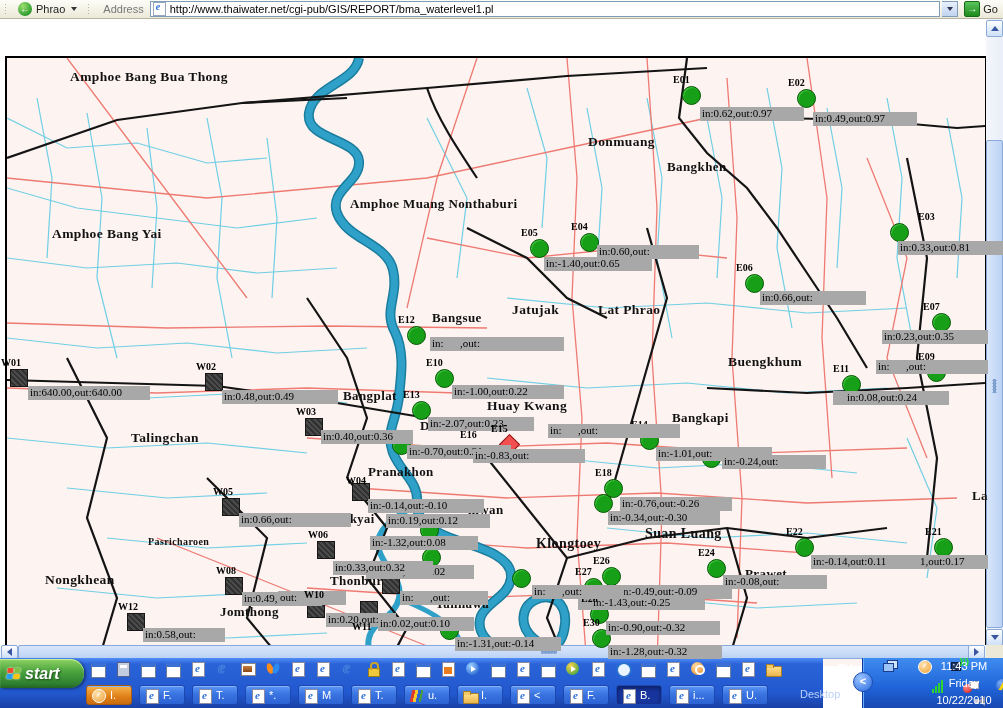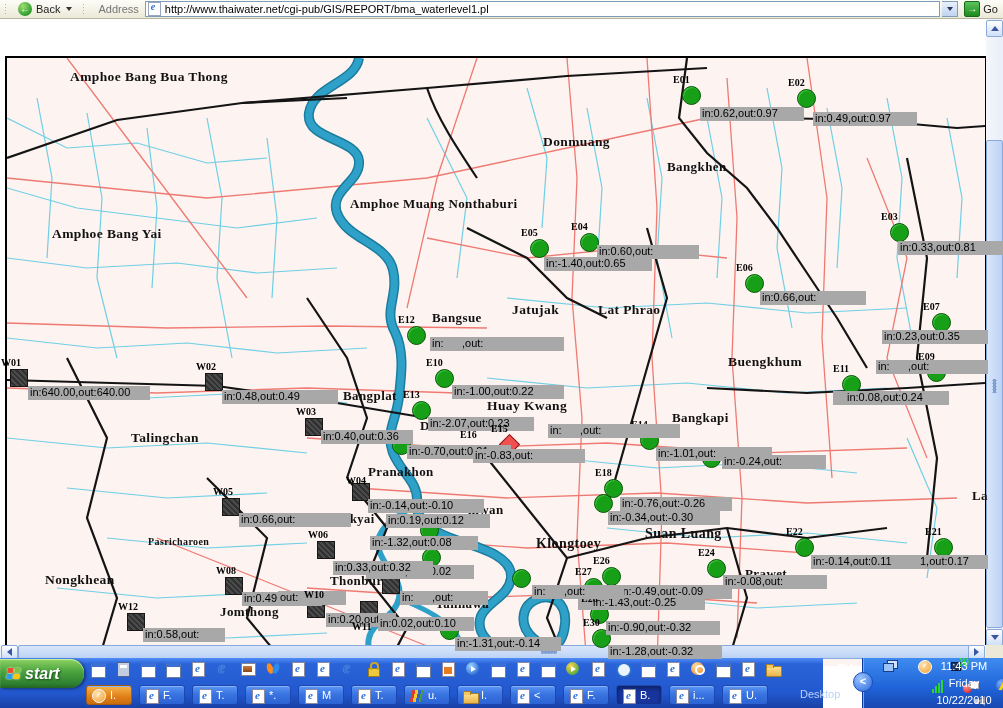--- a/index.html
+++ b/index.html
@@ -42,21 +42,21 @@
   .place{position:absolute;font-family:"Liberation Serif",serif;font-weight:bold;color:#111;
          white-space:nowrap;z-index:3;letter-spacing:.4px;}
   .st-marker{position:absolute;z-index:5;}
   .m-circle{width:17px;height:17px;border-radius:50%;background:#17a017;border:1px solid #045804;
             box-shadow:inset 1px 1px 0 #3fc33f;}
   .m-square{width:16px;height:16px;background:#3a3a3a;border:1px solid #161616;
             background-image:repeating-linear-gradient(45deg,#4a4a4a 0 2px,#303030 2px 4px);}
   .m-diamond{width:13px;height:13px;background:#f25050;border:1px solid #8c1414;transform:rotate(45deg);}
   .st-code{position:absolute;z-index:6;font:bold 10px "Liberation Serif",serif;color:#000;white-space:nowrap;}
   .st-label{position:absolute;z-index:6;background:#a8a8a8;color:#000;font-size:11px;line-height:13px;
-            height:14px;padding:0 2px;white-space:pre;overflow:hidden;}
+            height:14px;padding:0 2px;white-space:pre;overflow:hidden;font-family:Liberation Serif, serif;}
 
   
   .vscroll{position:absolute;left:986px;top:19px;width:17px;height:626px;
            background:linear-gradient(90deg,#f4f6fb,#e9eef8);}
   .hscroll{position:absolute;left:0px;top:645px;width:986px;height:13px;
            background:linear-gradient(#f4f6fb,#e9eef8);}
   .sb-btn{position:absolute;background:linear-gradient(#fdfeff,#cfe0f8);border:1px solid #8caad8;
           border-radius:2px;display:flex;align-items:center;justify-content:center;}
   .sb-thumb{position:absolute;background:linear-gradient(90deg,#d8e6fb,#bcd2f4);border:1px solid #89a9dc;
           border-radius:2px;}
@@ -163,21 +163,21 @@
 </style>
 </head>
 <body>
 
 <div class="screen">
 
   <div class="toolbar">
     <div class="grip"></div>
     <div class="back-btn">
       <span class="back-circle">←</span>
-      <span>Back</span>
+      <span>Phrao</span>
       <span class="caret-down"></span>
     </div>
     <div class="grip"></div>
     <span class="addr-label">Address</span>
     <div class="addr-box">
       <span class="ie-page"></span>
       <span class="addr-url">http://www.thaiwater.net/cgi-pub/GIS/REPORT/bma_waterlevel1.pl</span>
     </div>
     <div class="addr-drop"></div>
     <div class="go-btn">
@@ -267,21 +267,21 @@
             <path d="M720,470 L740,540 L720,608"></path>
           <path d="M460,170 L520,200 L560,240 L600,260"></path>
             <path d="M420,30 C430,60 450,90 470,120"></path>
         </g>
       </svg>
     </div>
     <div id="places-layer">
         <div class="place" style="left: 70px; top: 50px; font-size: 13.5px;">Amphoe Bang Bua Thong</div>
         <div class="place" style="left: 52px; top: 207px; font-size: 13.5px;">Amphoe Bang Yai</div>
         <div class="place" style="left: 350px; top: 177px; font-size: 13px;">Amphoe Muang Nonthaburi</div>
-        <div class="place" style="left: 543px; top: 115px; font-size: 13.5px;">Donmuang</div>
+        <div class="place" style="left: 543px; top: 115px; font-size: 13.5px; padding-left: 45px;">Donmuang</div>
         <div class="place" style="left: 667px; top: 140px; font-size: 13px;">Bangkhen</div>
         <div class="place" style="left: 512px; top: 283px; font-size: 13.5px;">Jatujak</div>
         <div class="place" style="left: 598px; top: 283px; font-size: 13.5px;">Lat Phrao</div>
         <div class="place" style="left: 432px; top: 291px; font-size: 13px;">Bangsue</div>
         <div class="place" style="left: 728px; top: 335px; font-size: 13.5px;">Buengkhum</div>
         <div class="place" style="left: 343px; top: 369px; font-size: 13px;">Bangplat</div>
         <div class="place" style="left: 420px; top: 399px; font-size: 13px;">Dusit</div>
         <div class="place" style="left: 487px; top: 379px; font-size: 13.5px;">Huay Kwang</div>
         <div class="place" style="left: 672px; top: 391px; font-size: 13px;">Bangkapi</div>
         <div class="place" style="left: 131px; top: 411px; font-size: 13.5px;">Talingchan</div>
@@ -299,21 +299,21 @@
         <div class="place" style="left: 972px; top: 469px; font-size: 13px;">La</div>
       </div>
     <div id="stations-layer">
         <div class="st-marker m-circle" style="left: 681.5px; top: 66.5px;"></div>
         <div class="st-code" style="left: 673px; top: 55px;">E01</div>
         <div class="st-label" style="left: 700px; top: 88px; min-width: 100px;">in:0.62,out:0.97</div>
         <div class="st-marker m-circle" style="left: 796.5px; top: 69.5px;"></div>
         <div class="st-code" style="left: 788px; top: 58px;">E02</div>
         <div class="st-label" style="left: 813px; top: 93px; min-width: 100px;">in:0.49,out:0.97</div>
         <div class="st-marker m-circle" style="left: 889.5px; top: 203.5px;"></div>
-        <div class="st-code" style="left: 881px; top: 192px;">E03</div>
+        <div class="st-code" style="left: 918px; top: 192px;">E03</div>
         <div class="st-label" style="left: 882px; top: 222px; min-width: 102px; margin-left: 16px;">in:0.33,out:0.81</div>
         <div class="st-marker m-circle" style="left: 579.5px; top: 213.5px;"></div>
         <div class="st-code" style="left: 571px; top: 202px;">E04</div>
         <div class="st-label" style="left: 597px; top: 226px; min-width: 98px;">in:0.60,out:</div>
         <div class="st-marker m-circle" style="left: 529.5px; top: 219.5px;"></div>
         <div class="st-code" style="left: 521px; top: 208px;">E05</div>
         <div class="st-label" style="left: 544px; top: 238px; min-width: 104px;">in:-1.40,out:0.65</div>
         <div class="st-marker m-circle" style="left: 744.5px; top: 254.5px;"></div>
         <div class="st-code" style="left: 736px; top: 243px;">E06</div>
         <div class="st-label" style="left: 760px; top: 272px; min-width: 102px;">in:0.66,out:</div>

